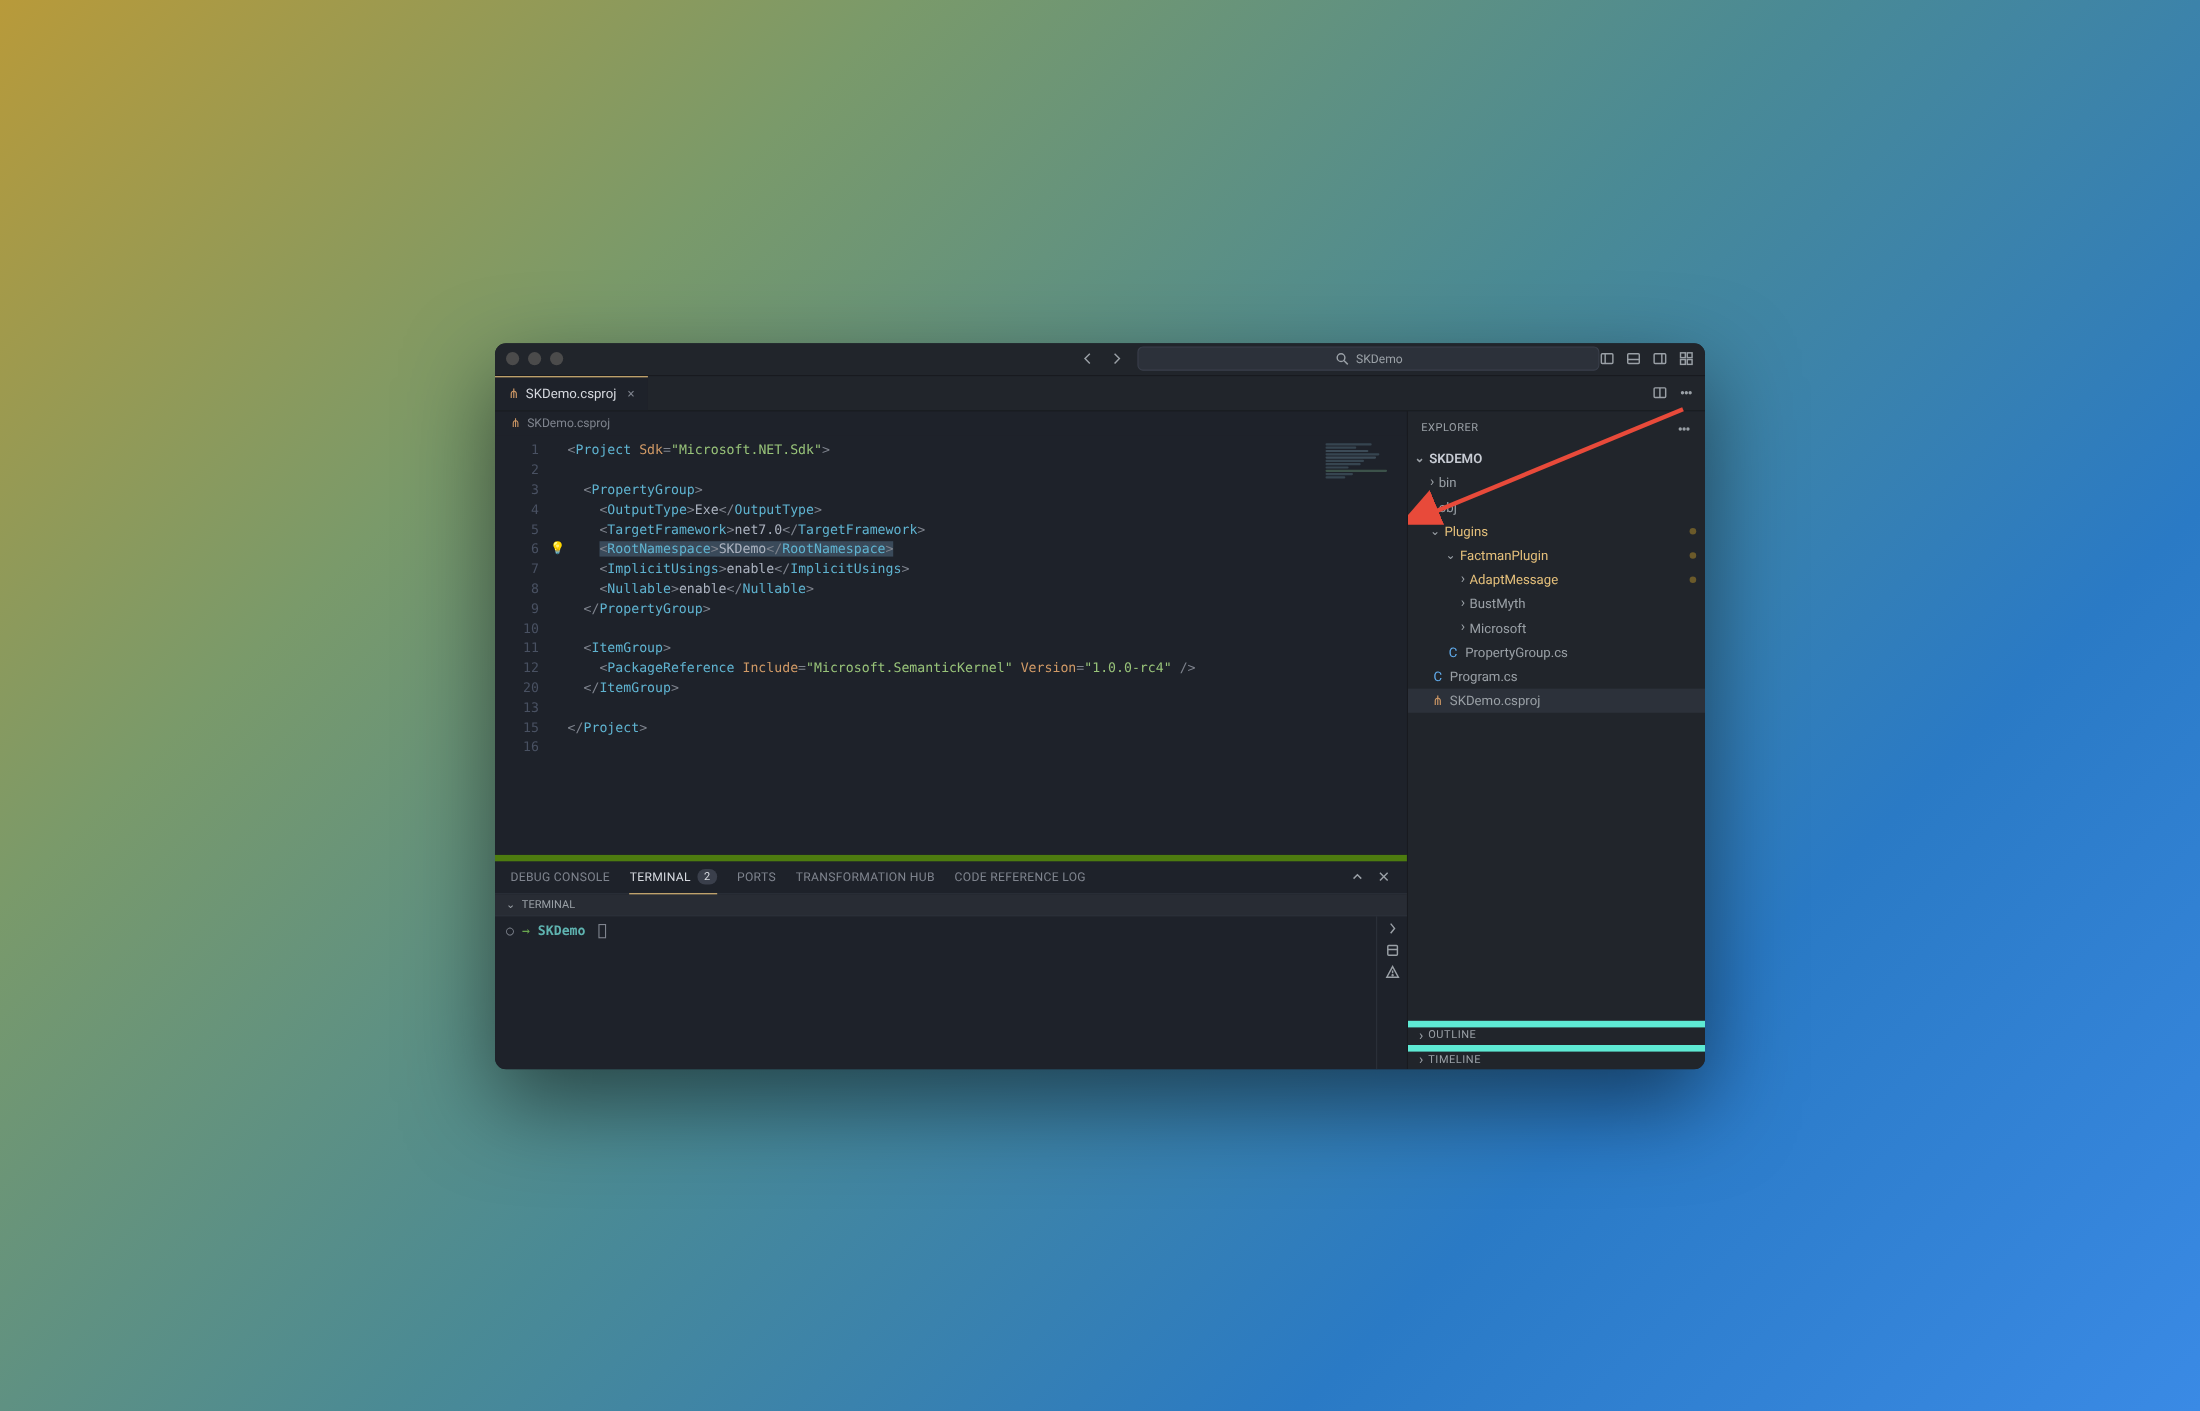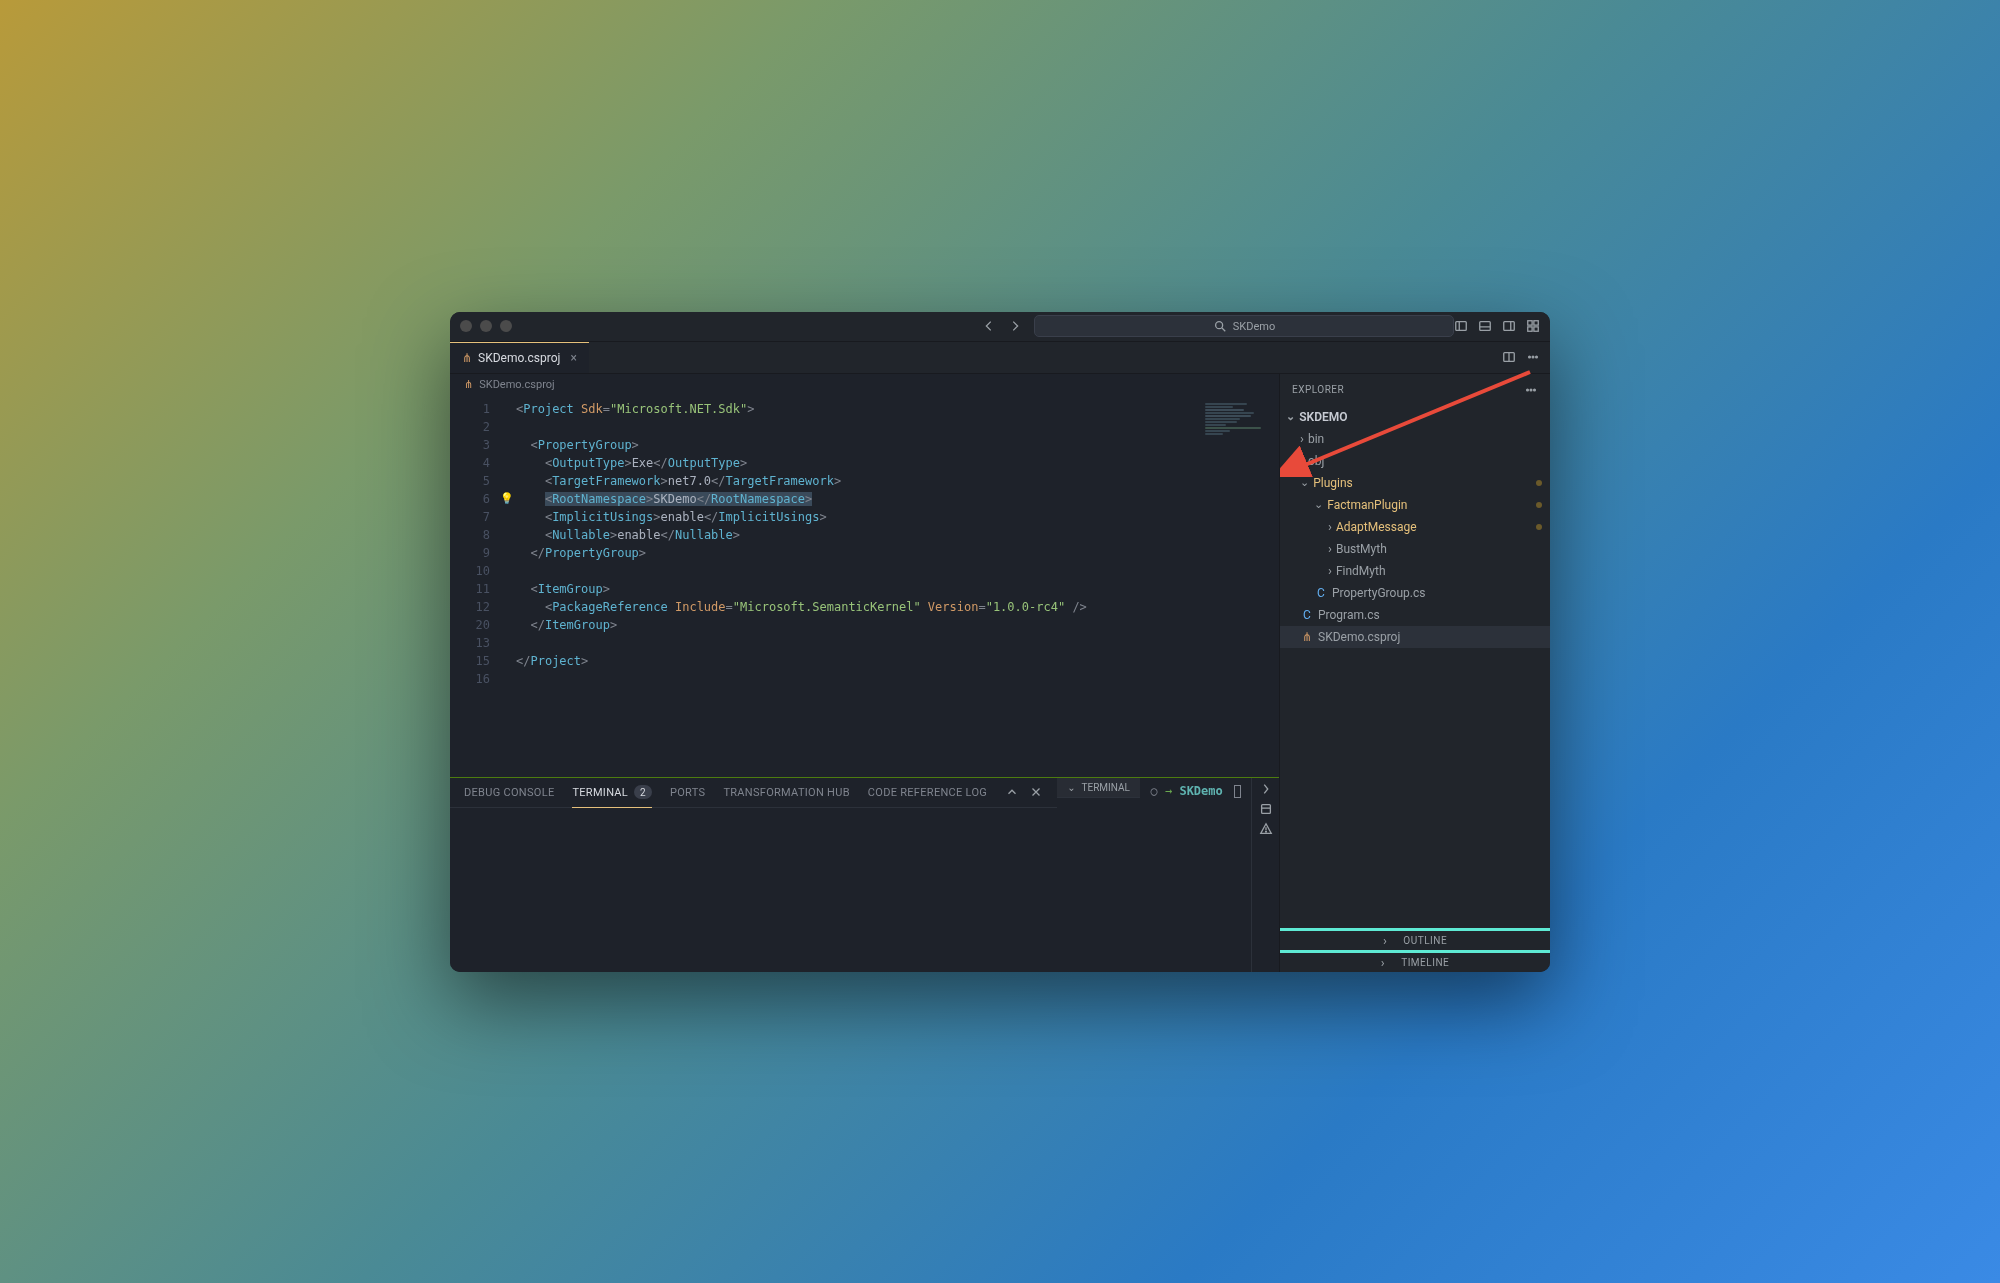--- a/index.html
+++ b/index.html
@@ -91,21 +91,21 @@
   .t-attr { color:#d19a66; }
   .t-str { color:#98c379; }
   .t-txt { color:#abb2bf; }
   .t-pun { color:#7f848e; }
   .hl { background:#3a4a5a; }
   .minimap { position:absolute; right:4px; top:6px; width:70px; height:40px; opacity:0.4; }
   .minimap .ml { height:2px; margin:1px 0; border-radius:1px; }
 
   
   .bottom {
-    height:195px; border-top:1px solid #4d7c0f; display:flex; flex-direction:row; background:#1e222a;text-align:right;
+    height:195px; border-top:6px solid #4d7c0f; display:flex; flex-direction:column; background:#1e222a;
   }
   .panel-tabs { height:30px; display:flex; align-items:center; gap:18px; padding:0 14px; font-size:11px; color:#7f848e; border-bottom:1px solid #2c313a; }
   .ptab { letter-spacing:0.3px; text-transform:uppercase; position:relative; height:100%; display:flex; align-items:center; gap:6px; }
   .ptab.active { color:#d7dae0; }
   .ptab.active::after { content:""; position:absolute; bottom:-1px; left:0; right:0; height:1px; background:#e5c07b; }
   .badge { background:#3a3f4b; color:#d7dae0; border-radius:8px; padding:0 6px; font-size:10px; height:14px; display:inline-flex; align-items:center; }
   .panel-tabs-right { margin-left:auto; display:flex; gap:10px; }
   .term-header { height:20px; background:#282c34; display:flex; align-items:center; padding:0 10px; color:#9aa0a6; font-size:10px; gap:6px; border-bottom:1px solid #2c313a; }
   .term-body { flex:1; display:flex; }
   .term-text { flex:1; padding:6px 10px; font-family: ui-monospace, Menlo, monospace; font-size:12px; color:#5fb3d0; }
@@ -121,21 +121,21 @@
   .row { height:22px; display:flex; align-items:center; gap:4px; padding-right:8px; color:#9aa0a6; position:relative; }
   .row.sel { background:#2c313a; }
   .row .ico { width:14px; display:inline-flex; justify-content:center; }
   .row .dot { position:absolute; right:8px; width:6px; height:6px; border-radius:50%; background:#6b5a2a; }
   .chev { color:#9aa0a6; font-size:10px; }
   .folder-open::before { content:"⌄"; font-size:11px; }
   .folder-closed::before { content:"›"; font-size:13px; }
   .yellow { color:#e5c07b; }
   .cyan-ico { color:#62aeef; }
   .orange-ico { color:#d19a66; }
-  .section { height:22px; display:flex; align-items:center; gap:16px; padding:0 10px; color:#9aa0a6; font-size:10px; letter-spacing:0.5px; border-top:3px solid #5eead4;justify-content:center; }
+  .section { height:22px; display:flex; align-items:center; gap:4px; padding:0 10px; color:#9aa0a6; font-size:10px; letter-spacing:0.5px; border-top:6px solid #5eead4; }
   .arrow-overlay { position:absolute; pointer-events:none; }
 </style>
 </head>
 <body>
 
 <div class="window">
 
   <div class="titlebar">
     <div class="traffic">
       <div class="tl"></div>
@@ -373,21 +373,21 @@
             <span class="chev folder-closed"></span>
             <span class="yellow">AdaptMessage</span>
             <span class="dot"></span>
           </div>
           <div class="row" style="padding-left: 48px;">
             <span class="chev folder-closed"></span>
             <span>BustMyth</span>
           </div>
           <div class="row" style="padding-left: 48px;">
             <span class="chev folder-closed"></span>
-            <span>FindMyth</span>
+            <span>Microsoft</span>
           </div>
           <div class="row" style="padding-left: 34px;">
             <span class="ico cyan-ico">C</span>
             <span>PropertyGroup.cs</span>
           </div>
           <div class="row" style="padding-left: 20px;">
             <span class="ico cyan-ico">C</span>
             <span>Program.cs</span>
           </div>
           <div class="row sel" style="padding-left: 20px;">

